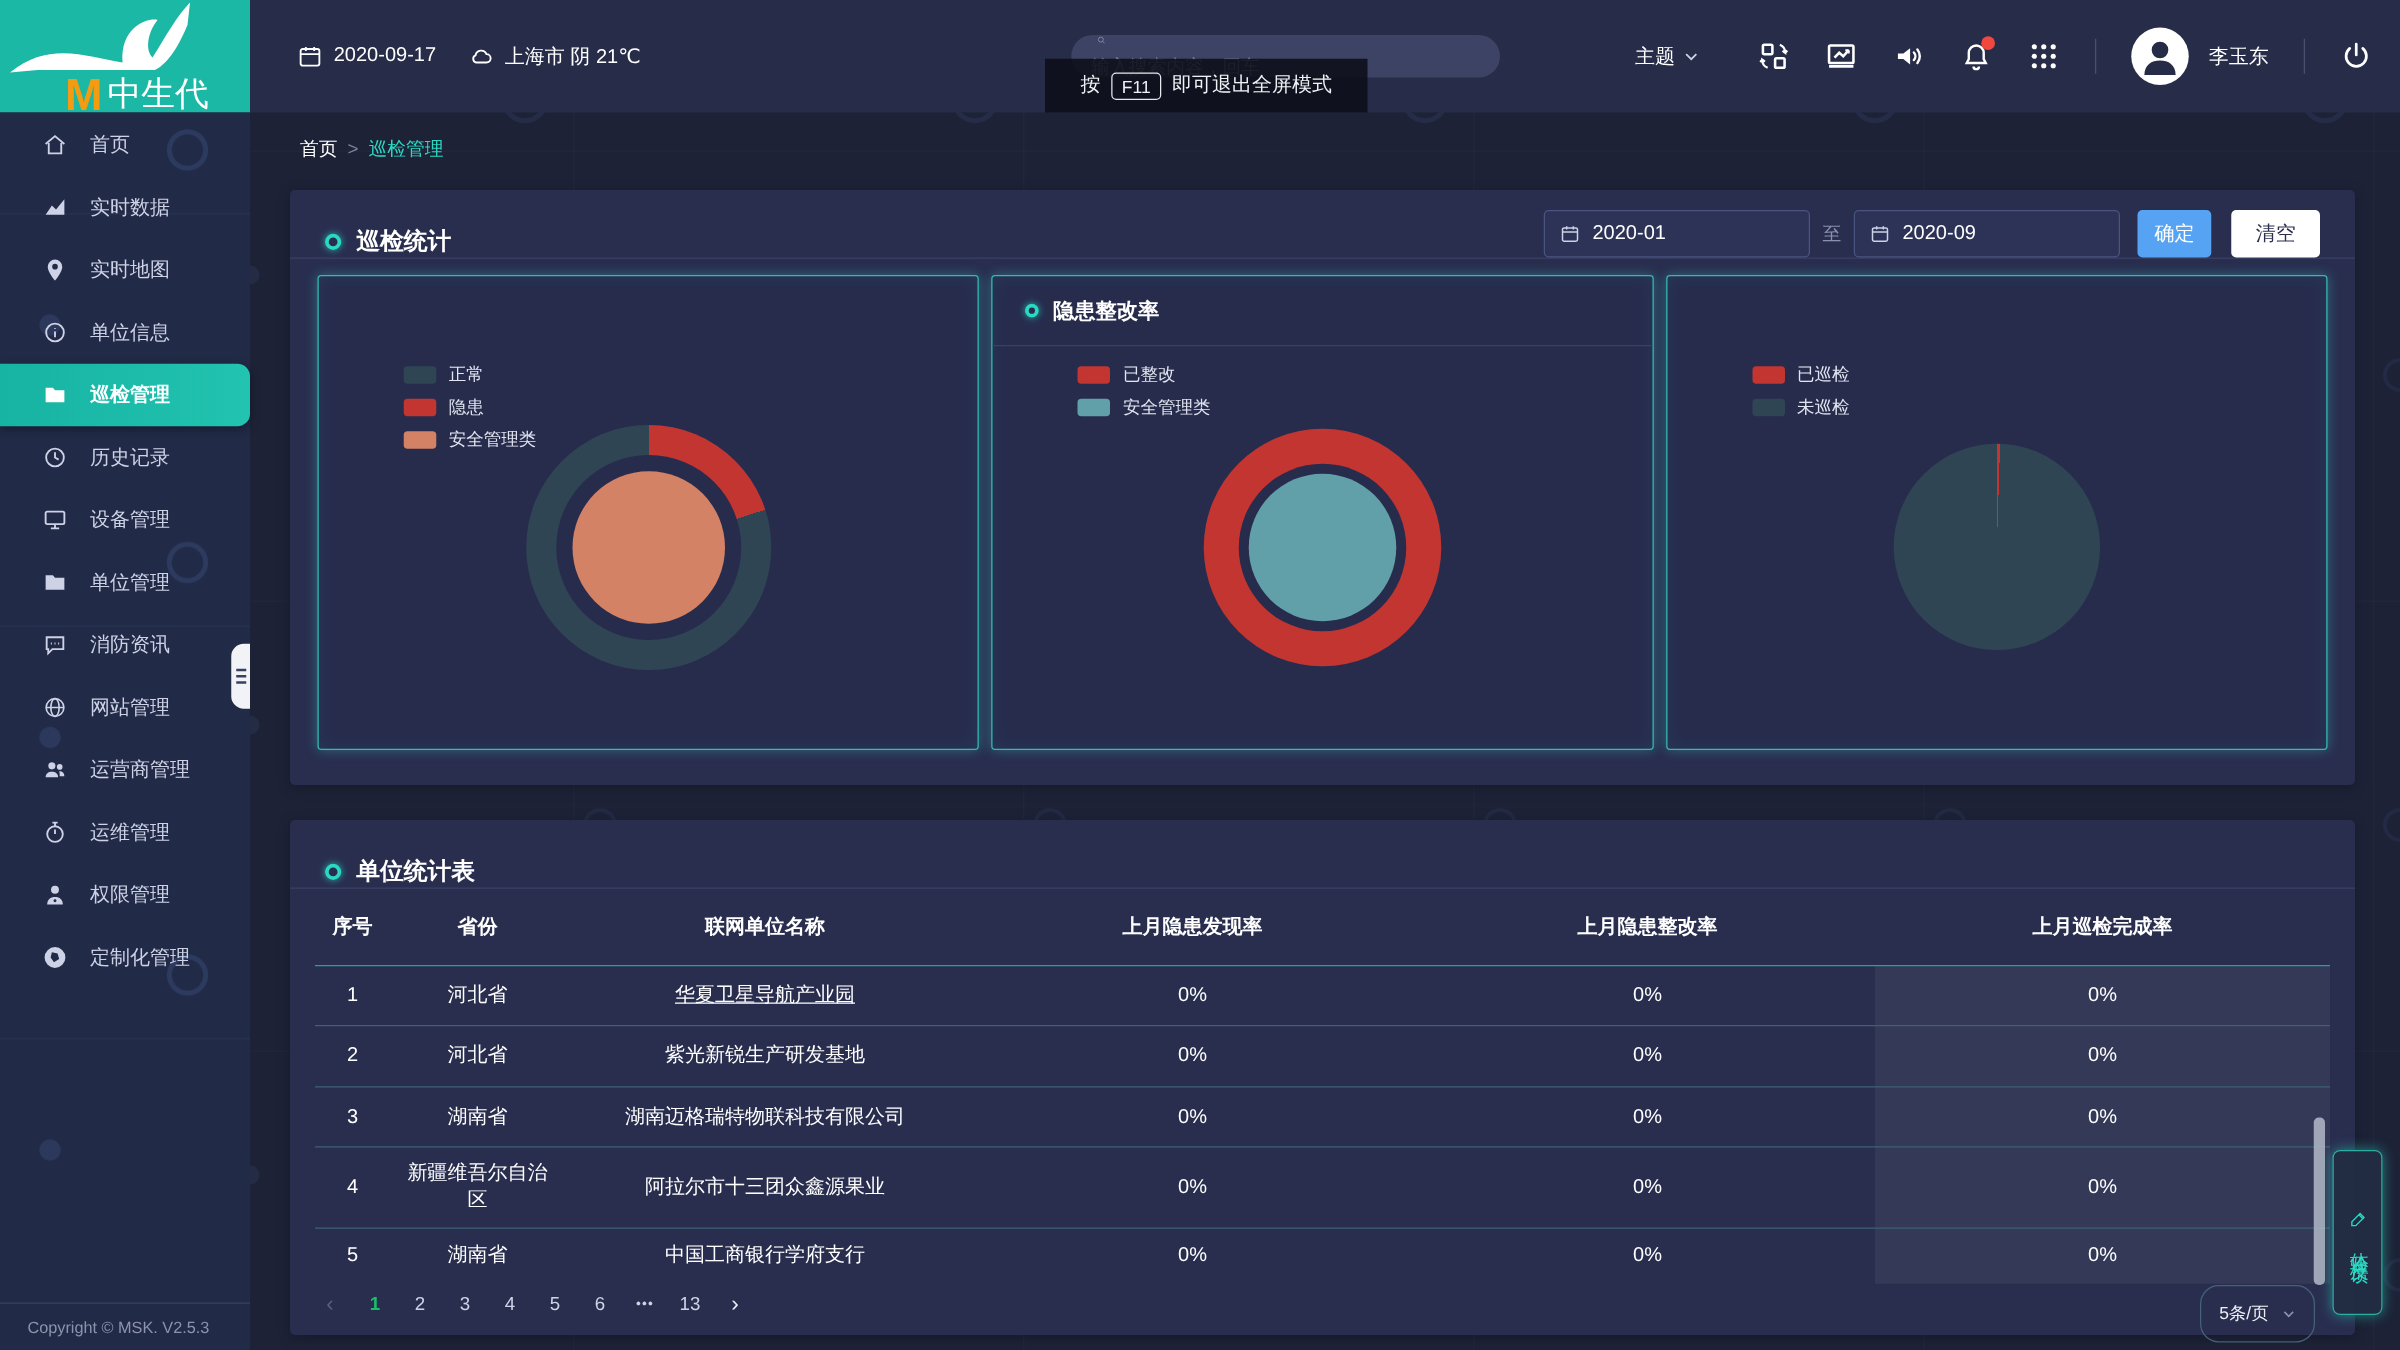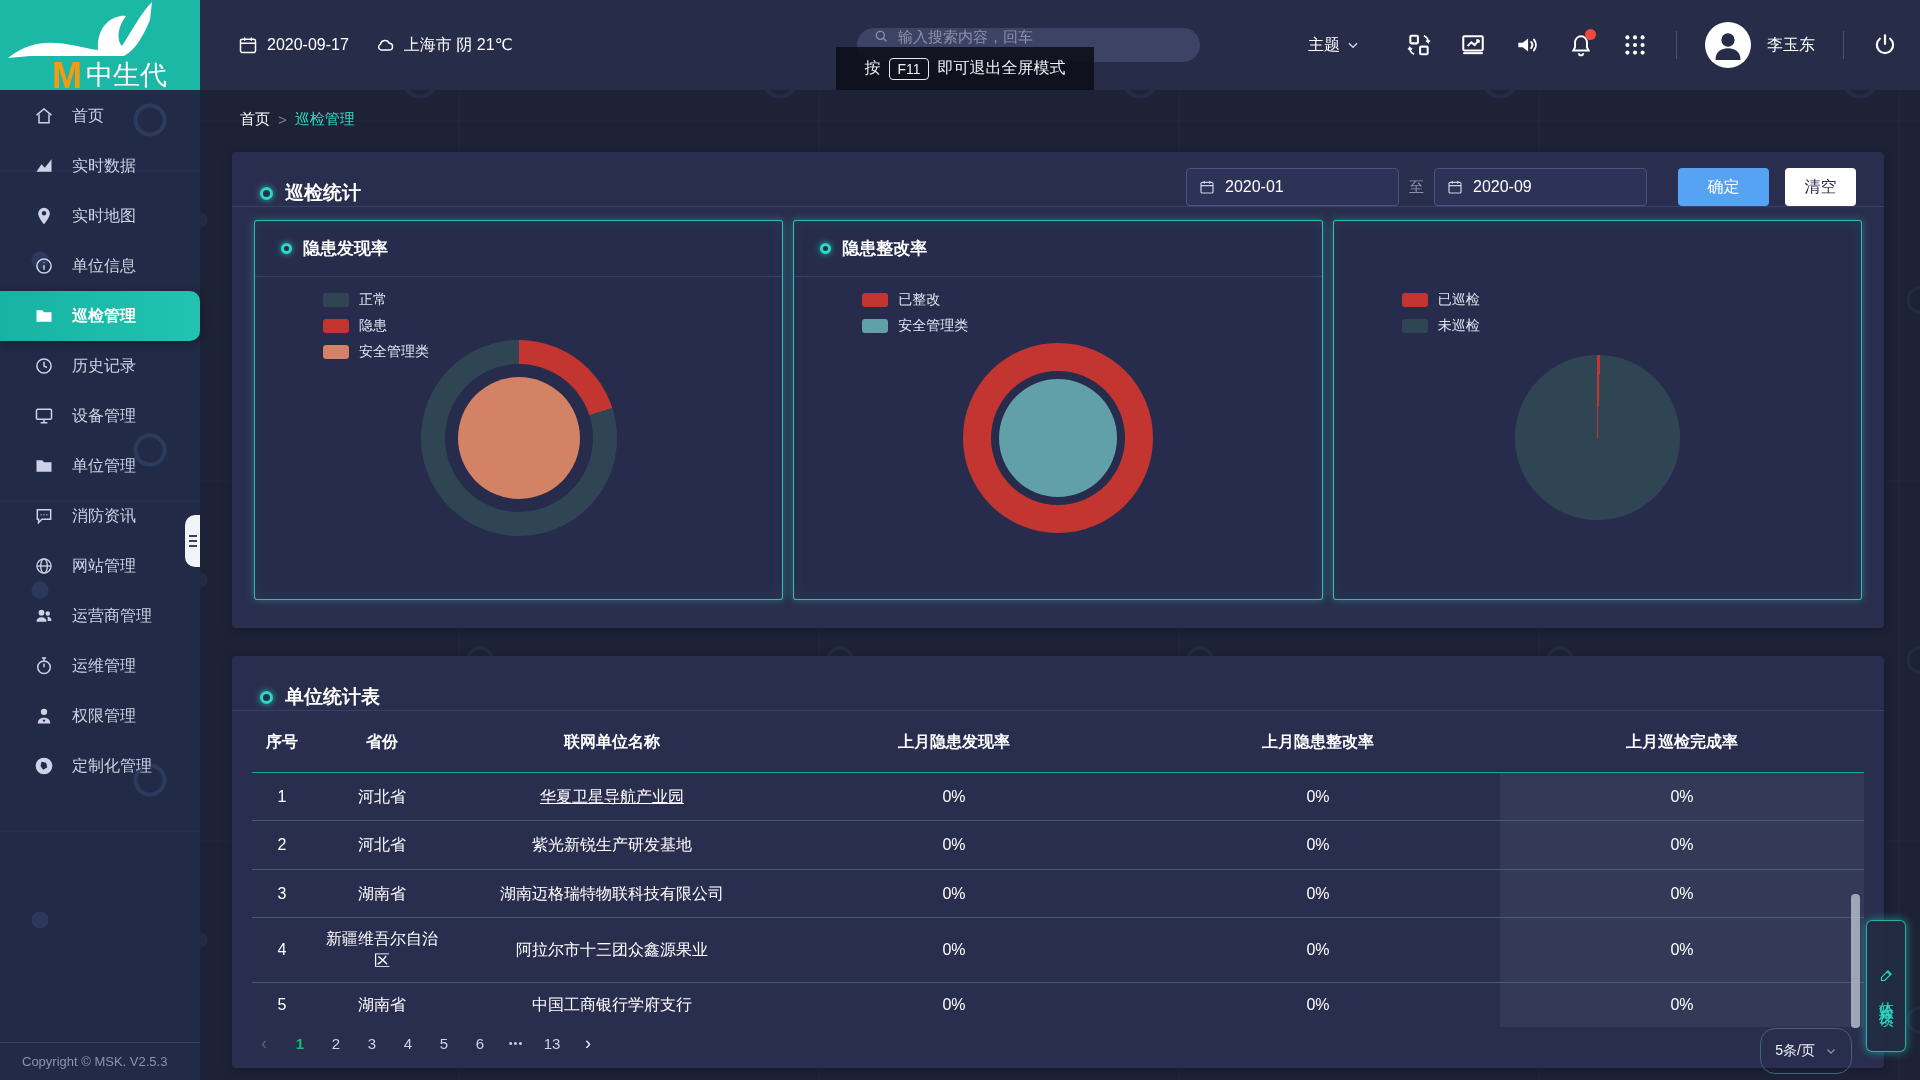--- a/index.html
+++ b/index.html
@@ -36,21 +36,21 @@
       color:#8d93ad; font-size:13px; display:flex; align-items:center; padding-left:22px; z-index:2; }
   .collapse-handle{ position:absolute; right:0; top:515px; width:15px; height:52px; background:#f2f3f6;
       border-radius:10px 0 0 10px; z-index:3; display:flex; flex-direction:column; justify-content:center; gap:3px; align-items:center; cursor:pointer; }
   .collapse-handle i{ display:block; width:8px; height:2px; background:#3a4160; }
   
   .topbar{ position:absolute; left:200px; top:0; width:1720px; height:90px; background:#272c49; z-index:4; }
   .tb-left{ position:absolute; left:38px; top:0; height:90px; display:flex; gap:26px; font-size:16px; }
   .tb-item{ display:flex; align-items:center; gap:9px; }
   .tb-item svg{ width:20px; height:20px; }
   .search-pill{ position:absolute; left:657px; top:28px; width:343px; height:34px; border-radius:17px; background:#3d4365;
-      display:flex; align-items:flex-start; gap:9px; padding-left:16px; color:#8b90ad; font-size:15px; }
+      display:flex; align-items:flex-start; gap:9px; padding-left:16px; color:#8b90ad; font-size:15px;flex-direction:column; }
   .search-pill svg{ width:16px; height:16px; }
   .search-pill input{ background:transparent; border:none; outline:none; color:#dfe2f0; font-size:15px; width:250px; }
   .search-pill input::placeholder{ color:#8b90ad; }
   .tb-right{ position:absolute; right:22px; top:0; height:90px; display:flex; align-items:center; gap:28px; }
   .tb-right svg{ width:26px; height:26px; display:block; }
   .theme{ display:flex; align-items:center; gap:6px; font-size:16px; cursor:pointer; margin-right:18px; }
   .theme svg{ width:14px; height:14px; }
   .icon-btn{ position:relative; cursor:pointer; display:flex; }
   .badge-dot{ position:absolute; right:-2px; top:-3px; width:11px; height:11px; border-radius:50%; background:#f0483e; }
   .v-div{ width:1px; height:28px; background:#4a506f; }
@@ -71,21 +71,21 @@
   .panel-2{ top:566px; height:412px; }
   .panel-head{ height:55px; display:flex; align-items:flex-end; justify-content:space-between; padding:0 28px; border-bottom:1px solid #3b4166; }
   .p-title{ display:flex; align-items:center; gap:12px; font-size:19px; font-weight:bold; }
   .ring-dot{ width:13px; height:13px; border-radius:50%; border:3px solid #2bd9c2; box-shadow:0 0 6px rgba(43,217,194,.8); }
   .filters{ display:flex; align-items:center; gap:10px; }
   .date-input{ width:213px; height:38px; background:#2d3356; border:1px solid #4a5480; border-radius:4px;
       display:flex; align-items:center; gap:10px; padding:0 12px; font-size:16px; cursor:pointer; }
   .date-input svg{ width:16px; height:16px; }
   .range-sep{ color:#8a90ad; font-size:15px; }
   .btn{ height:38px; border:none; border-radius:4px; font-size:16px; cursor:pointer; font-family:inherit; }
-  .btn-confirm{ width:91px; background:#57a3f3; color:#fff; margin-left:21px; }
+  .btn-confirm{ width:59px; background:#57a3f3; color:#fff; margin-left:4px; }
   .btn-clear{ width:71px; background:#fff; color:#2a2f4e; margin-left:6px; }
   
   .cards{ position:absolute; left:22px; top:68px; width:1608px; height:380px; display:flex; gap:10px; }
   .chart-card{ flex:1; background:#272c4d; border:1px solid rgba(56,224,203,.8); border-radius:3px;
       box-shadow:0 0 9px rgba(56,224,203,.35), inset 0 0 14px rgba(56,224,203,.07); position:relative; }
   .card-head{ height:56px; display:flex; align-items:center; gap:11px; padding:0 26px; border-bottom:1px solid #3b4166; font-size:17px; font-weight:bold; }
   .card-head .ring-dot{ width:11px; height:11px; }
   .card-body{ position:absolute; left:0; top:56px; right:0; bottom:0; }
   .legend{ position:absolute; left:68px; top:14px; display:flex; flex-direction:column; gap:8px; }
   .legend-item{ display:flex; align-items:center; gap:10px; font-size:14px; color:#e2e5f0; cursor:pointer; }
@@ -377,24 +377,20 @@
           <span>2020-09</span>
         </div>
         <button class="btn btn-confirm">确定</button>
         <button class="btn btn-clear">清空</button>
       </div>
     </div>
 
     <div class="cards">
 
       <div class="chart-card cc-0">
-        <div class="card-head">
-          <span class="ring-dot"></span>
-          <span>隐患发现率</span>
-        </div>
         <div class="card-body">
           <div class="legend">
             <div class="legend-item">
                 <span class="swatch" style="background: rgb(47, 69, 84);"></span>
                 <span>正常</span>
               </div>
             <div class="legend-item">
                 <span class="swatch" style="background: rgb(194, 53, 49);"></span>
                 <span>隐患</span>
               </div>

